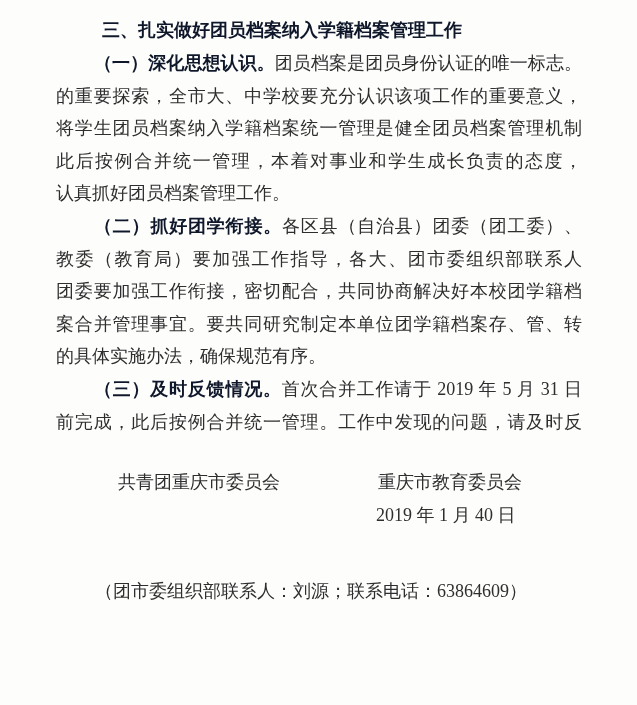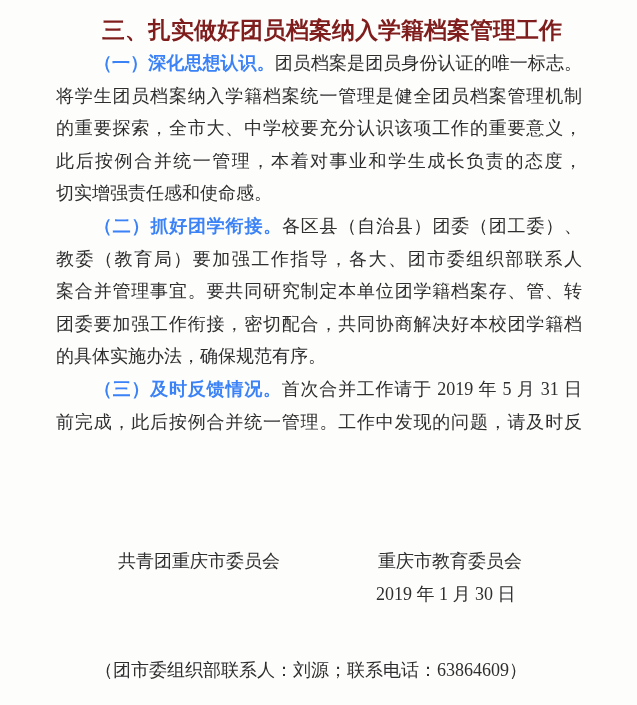--- a/index.html
+++ b/index.html
@@ -15,24 +15,24 @@
     background: #fdfdfc;
     box-sizing: border-box;
     padding: 13px 55px 0 56px;
     overflow: hidden;
     font-family: "Liberation Serif", "DejaVu Serif", serif;
     color: #2e2e2e;
   }
   .doc-title {
     font-family: "DejaVu Sans", "Liberation Sans", sans-serif;
     font-weight: bold;
-    font-size: 23px;
+    font-size: 18px;
     line-height: 34px;
     padding-left: 46px;
-    color: #7f1d1d;
+    color: #0f172a;
     white-space: nowrap;
   }
   .document-body {
     width: 526px;
   }
   .paragraph {
     margin: 0;
   }
   .line {
     font-size: 18px;
@@ -43,25 +43,25 @@
     white-space: normal;
   }
   .line.first {
     padding-left: 38px;
   }
   .line.last {
     text-align-last: left;
   }
   .lead {
     font-weight: bold;
-    color: #3b82f6;
+    color: #0f172a;
   }
   .signature-block {
     position: relative;
-    margin-top: 107px;
+    margin-top: 28px;
     height: 66px;
   }
   .sig-row {
     position: relative;
     height: 32.6px;
     font-size: 18px;
     line-height: 32.6px;
   }
   .sig-left {
     position: absolute;
@@ -94,41 +94,41 @@
 </head>
 <body>
 
 <div class="page">
 
   <div class="doc-title">三、扎实做好团员档案纳入学籍档案管理工作</div>
 
   <div class="document-body">
       <div class="paragraph">
         <div class="line first"><span class="lead">（一）深化思想认识。</span>团员档案是团员身份认证的唯一标志。</div>
+        <div class="line">的重要探索，全市大、中学校要充分认识该项工作的重要意义，</div>
         <div class="line">将学生团员档案纳入学籍档案统一管理是健全团员档案管理机制</div>
-        <div class="line">的重要探索，全市大、中学校要充分认识该项工作的重要意义，</div>
         <div class="line">此后按例合并统一管理，本着对事业和学生成长负责的态度，</div>
-        <div class="line last">切实增强责任感和使命感。</div>
+        <div class="line last">认真抓好团员档案管理工作。</div>
       </div>
       <div class="paragraph">
         <div class="line first"><span class="lead">（二）抓好团学衔接。</span>各区县（自治县）团委（团工委）、</div>
         <div class="line">教委（教育局）要加强工作指导，各大、团市委组织部联系人</div>
+        <div class="line">团委要加强工作衔接，密切配合，共同协商解决好本校团学籍档</div>
         <div class="line">案合并管理事宜。要共同研究制定本单位团学籍档案存、管、转</div>
-        <div class="line">团委要加强工作衔接，密切配合，共同协商解决好本校团学籍档</div>
         <div class="line last">的具体实施办法，确保规范有序。</div>
       </div>
       <div class="paragraph">
         <div class="line first"><span class="lead">（三）及时反馈情况。</span>首次合并工作请于 2019 年 5 月 31 日</div>
         <div class="line">前完成，此后按例合并统一管理。工作中发现的问题，请及时反</div>
       </div>
     </div>
 
   <div class="signature-block">
     <div class="sig-row">
       <span class="sig-left">共青团重庆市委员会</span>
       <span class="sig-right">重庆市教育委员会</span>
     </div>
-    <div class="sig-date">2019 年 1 月 30 日</div>
+    <div class="sig-date">2019 年 1 月 40 日</div>
   </div>
 
   <div class="contact-line">（团市委组织部联系人：刘源；联系电话：63864609）</div>
 
 </div>
 
 </body></html>

